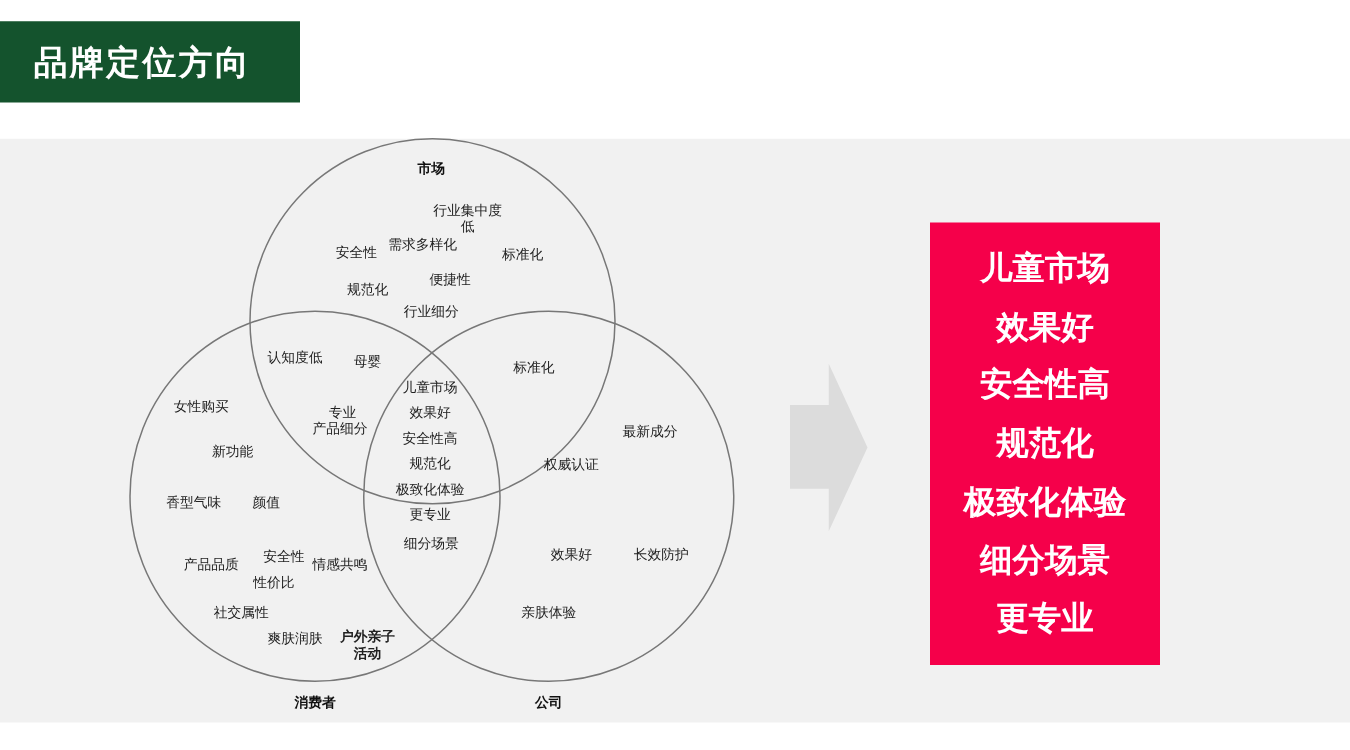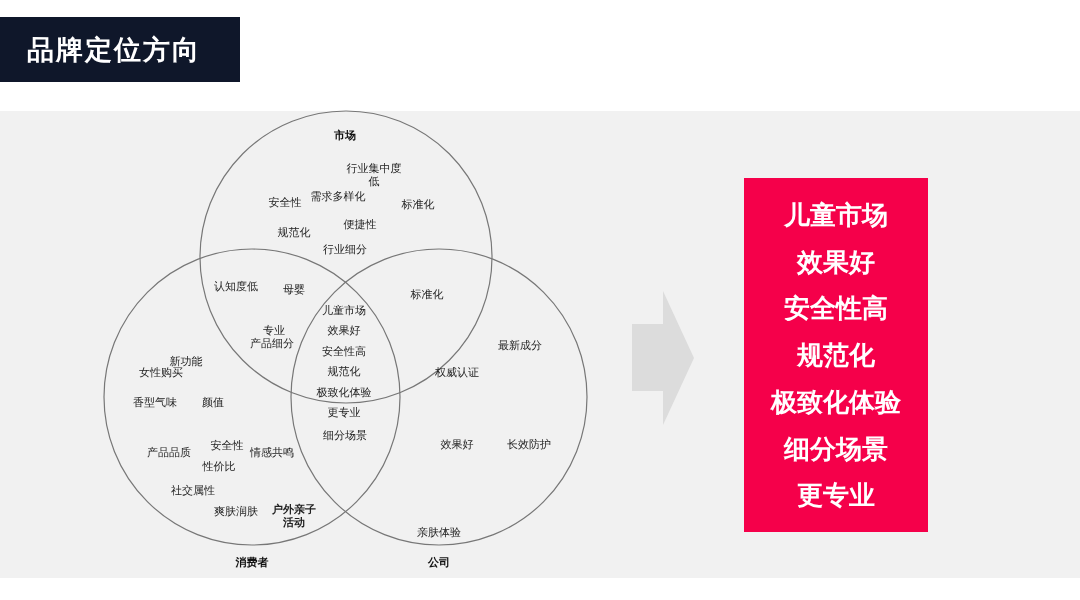--- a/index.html
+++ b/index.html
@@ -3,21 +3,21 @@
   <meta charset="utf-8">
   <style>
     html, body { margin: 0; padding: 0; }
     body {
       width: 1080px; height: 600px; position: relative; overflow: hidden;
       background: #ffffff;
       font-family: "DejaVu Sans", "Liberation Sans", sans-serif;
     }
     .title-bar {
       position: absolute; left: 0; top: 17px; width: 240px; height: 65px;
-      background: #0f172a;
+      background: #14532d;
       display: flex; align-items: center;
     }
     .title-bar span {
       color: #ffffff; font-size: 27px; font-weight: bold;
       margin-left: 27px; letter-spacing: 2px;
     }
     .band {
       position: absolute; left: 0; top: 111px; width: 1080px; height: 467px;
       background: #f1f1f1;
     }
@@ -72,36 +72,36 @@
     <div class="lbl" style="left: 272px; top: 343px; white-space: pre;">产品细分</div>
     <div class="lbl" style="left: 427px; top: 294px; white-space: pre;">标准化</div>
     <div class="lbl" style="left: 457px; top: 372px; white-space: pre;">权威认证</div>
     <div class="lbl" style="left: 344px; top: 310px; white-space: pre;">儿童市场</div>
     <div class="lbl" style="left: 344px; top: 330px; white-space: pre;">效果好</div>
     <div class="lbl" style="left: 344px; top: 351px; white-space: pre;">安全性高</div>
     <div class="lbl" style="left: 344px; top: 371px; white-space: pre;">规范化</div>
     <div class="lbl" style="left: 344px; top: 392px; white-space: pre;">极致化体验</div>
     <div class="lbl" style="left: 344px; top: 412px; white-space: pre;">更专业</div>
     <div class="lbl" style="left: 345px; top: 435px; white-space: pre;">细分场景</div>
-    <div class="lbl" style="left: 161px; top: 325px; white-space: pre; margin-top: 47px;">女性购买</div>
+    <div class="lbl" style="left: 161px; top: 325px; white-space: pre;">女性购买</div>
     <div class="lbl" style="left: 186px; top: 361px; white-space: pre;">新功能</div>
     <div class="lbl" style="left: 155px; top: 402px; white-space: pre;">香型气味</div>
     <div class="lbl" style="left: 213px; top: 402px; white-space: pre;">颜值</div>
     <div class="lbl" style="left: 169px; top: 452px; white-space: pre;">产品品质</div>
     <div class="lbl" style="left: 227px; top: 445px; white-space: pre;">安全性</div>
     <div class="lbl" style="left: 219px; top: 466px; white-space: pre;">性价比</div>
     <div class="lbl" style="left: 193px; top: 490px; white-space: pre;">社交属性</div>
     <div class="lbl" style="left: 236px; top: 511px; white-space: pre;">爽肤润肤</div>
     <div class="lbl" style="left: 272px; top: 452px; white-space: pre;">情感共鸣</div>
     <div class="lbl" style="left: 294px; top: 516px; white-space: pre; font-weight: bold;">户外亲子
 活动</div>
     <div class="lbl" style="left: 520px; top: 345px; white-space: pre;">最新成分</div>
     <div class="lbl" style="left: 457px; top: 444px; white-space: pre;">效果好</div>
     <div class="lbl" style="left: 529px; top: 444px; white-space: pre;">长效防护</div>
-    <div class="lbl" style="left: 439px; top: 490px; white-space: pre; margin-top: 42px;">亲肤体验</div>
+    <div class="lbl" style="left: 439px; top: 490px; white-space: pre;">亲肤体验</div>
   </div>
 
 <svg class="arrow" width="64" height="136">
   <polygon points="0,33 31,33 31,0 62,67 31,134 31,100 0,100" fill="#dcdcdc"></polygon>
 </svg>
 
 <div class="result-box">
   <span>儿童市场</span>
   <span>效果好</span>
   <span>安全性高</span>

